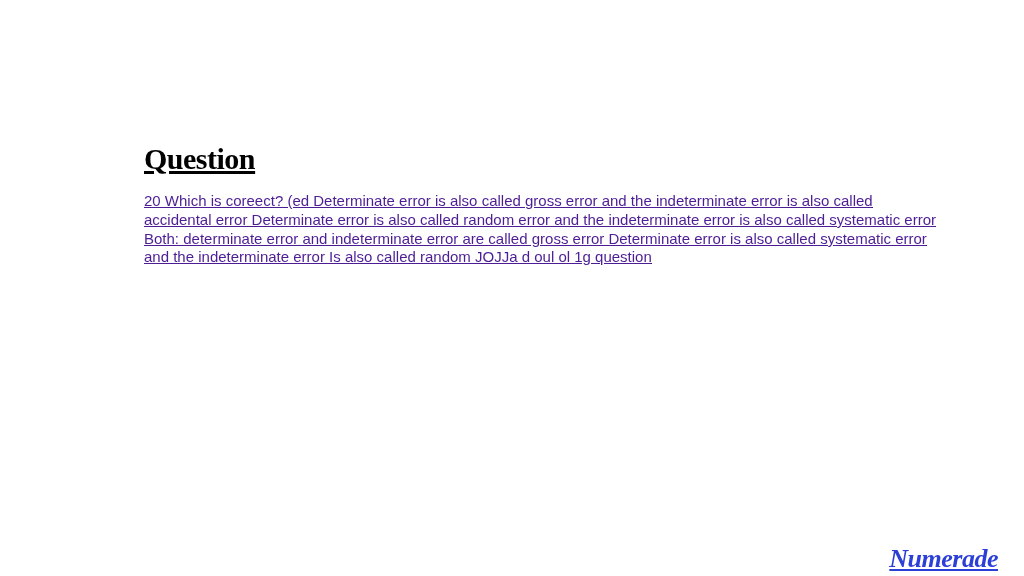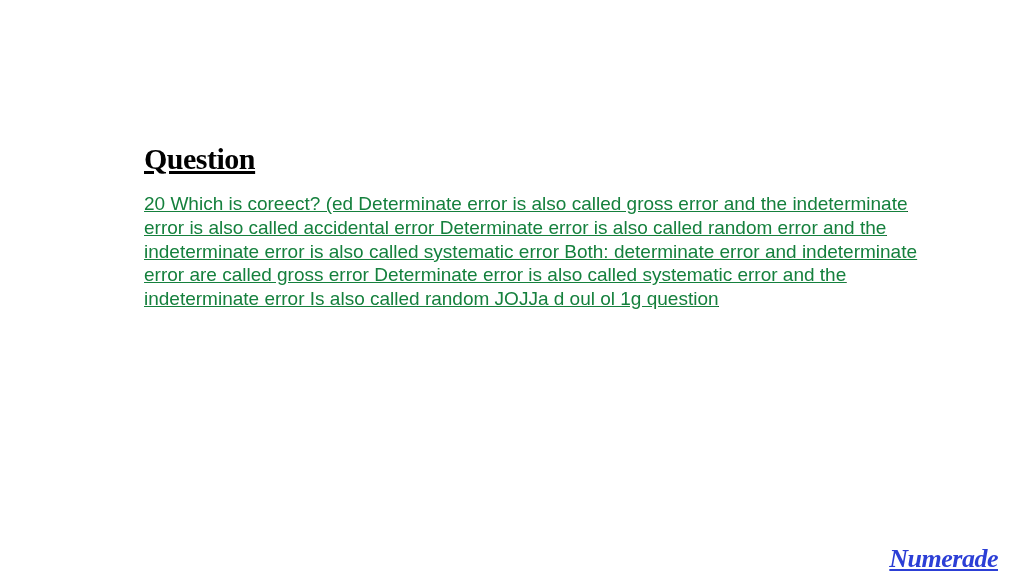--- a/index.html
+++ b/index.html
@@ -21,23 +21,23 @@
     }
     .heading {
       font-family: Georgia, 'Times New Roman', serif;
       font-size: 30px;
       font-weight: 700;
       color: #000000;
       margin-bottom: 14px;
       letter-spacing: -0.5px;
     }
     .body-text {
-      font-size: 19px;
+      font-size: 15px;
       line-height: 1.25;
-      color: #15803d;
+      color: #4c1d95;
       font-weight: 400;
     }
     .logo {
       position: absolute;
       bottom: 18px;
       right: 42px;
       font-family: 'Brush Script MT', cursive;
       font-size: 26px;
       font-weight: 700;
       color: #2c3fd6;

